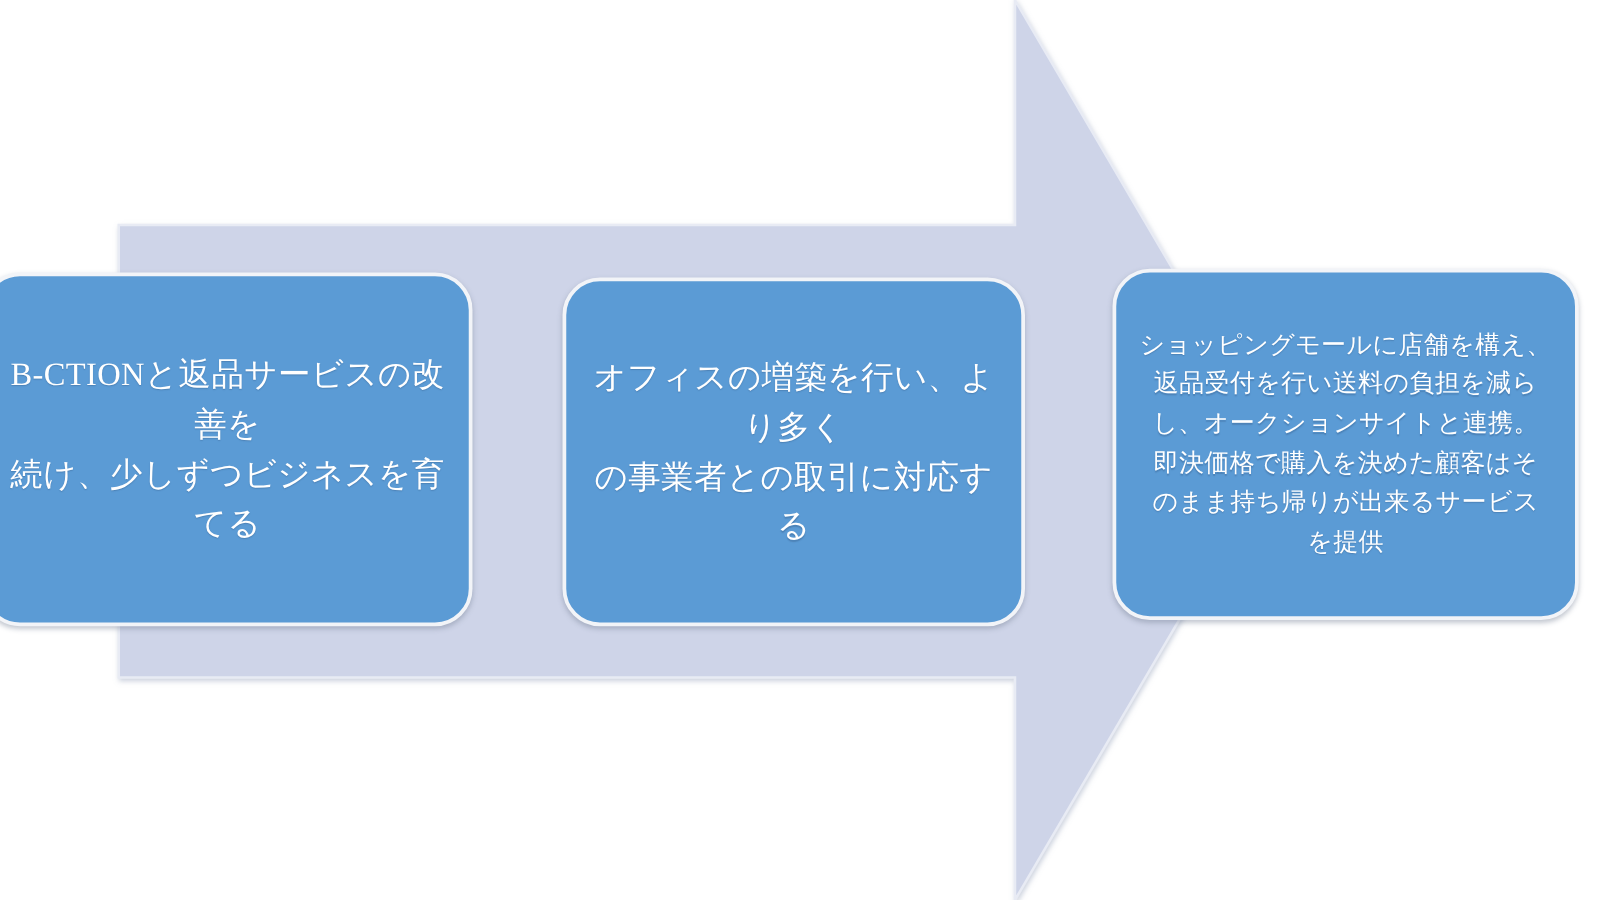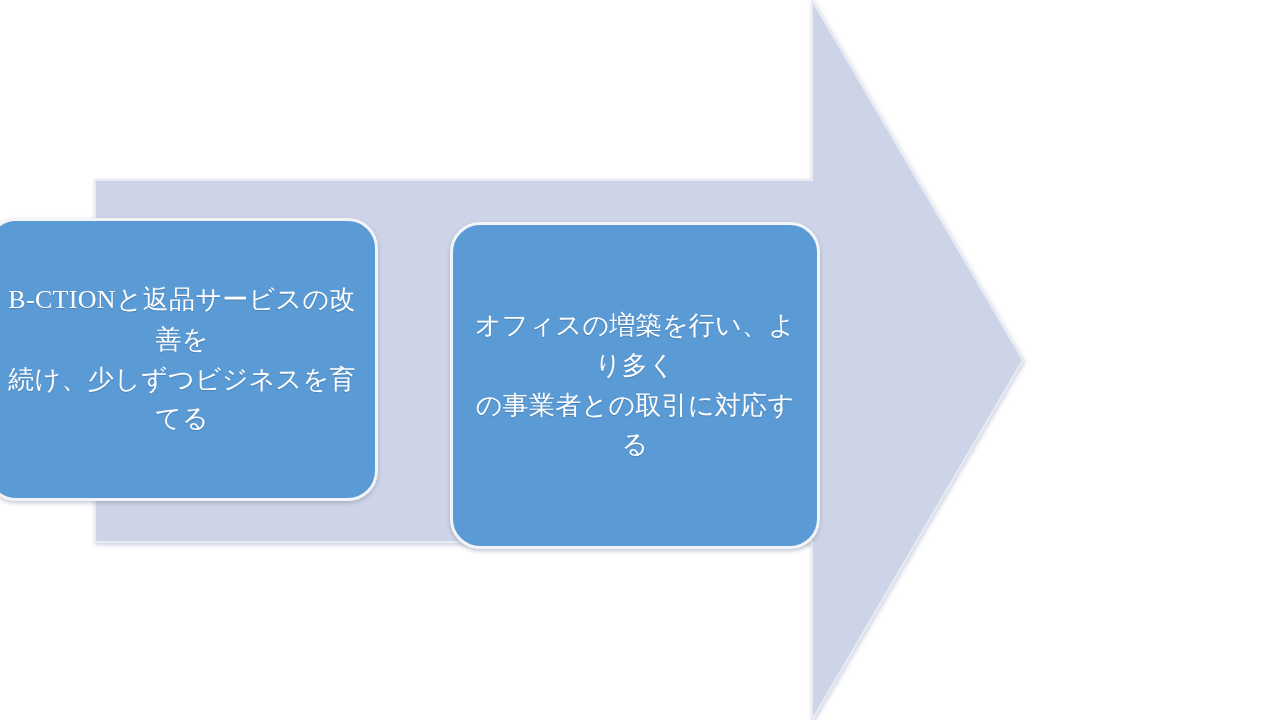--- a/index.html
+++ b/index.html
@@ -52,21 +52,21 @@
   #box-1 {
     left: -14px;
     top: 218px;
     width: 392px;
     height: 283px;
   }
   #box-2 {
     left: 450px;
     top: 222px;
     width: 370px;
-    height: 327px;
+    height: 279px;
   }
   #box-3 {
     left: 890px;
     top: 215px;
     width: 373px;
     height: 281px;
   }
   #box-3 .box-text {
     font-size: 20px;
     line-height: 1.58;
@@ -89,14 +89,22 @@
   <div class="process-box" id="box-1">
     <div class="box-text">B-CTIONと返品サービスの改善を
 続け、少しずつビジネスを育てる</div>
   </div>
 
   <div class="process-box" id="box-2">
     <div class="box-text">オフィスの増築を行い、より多く
 の事業者との取引に対応する</div>
   </div>
 
+  <div class="process-box" id="box-3">
+    <div class="box-text">ショッピングモールに店舗を構え、
+返品受付を行い送料の負担を減ら
+し、オークションサイトと連携。
+即決価格で購入を決めた顧客はそ
+のまま持ち帰りが出来るサービス
+を提供</div>
+  </div>
 
 </div>
 
 </body></html>

